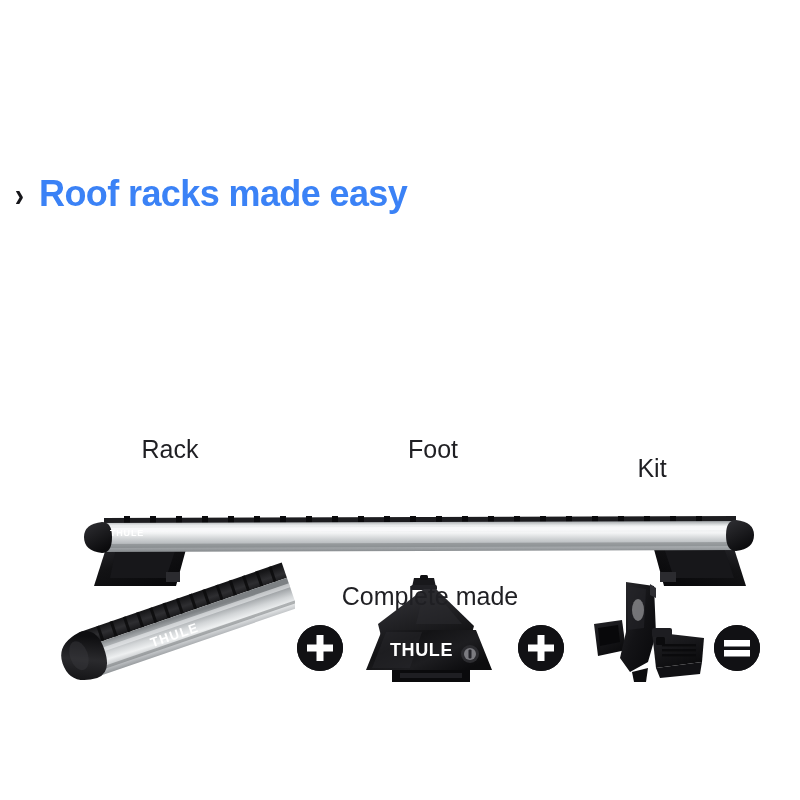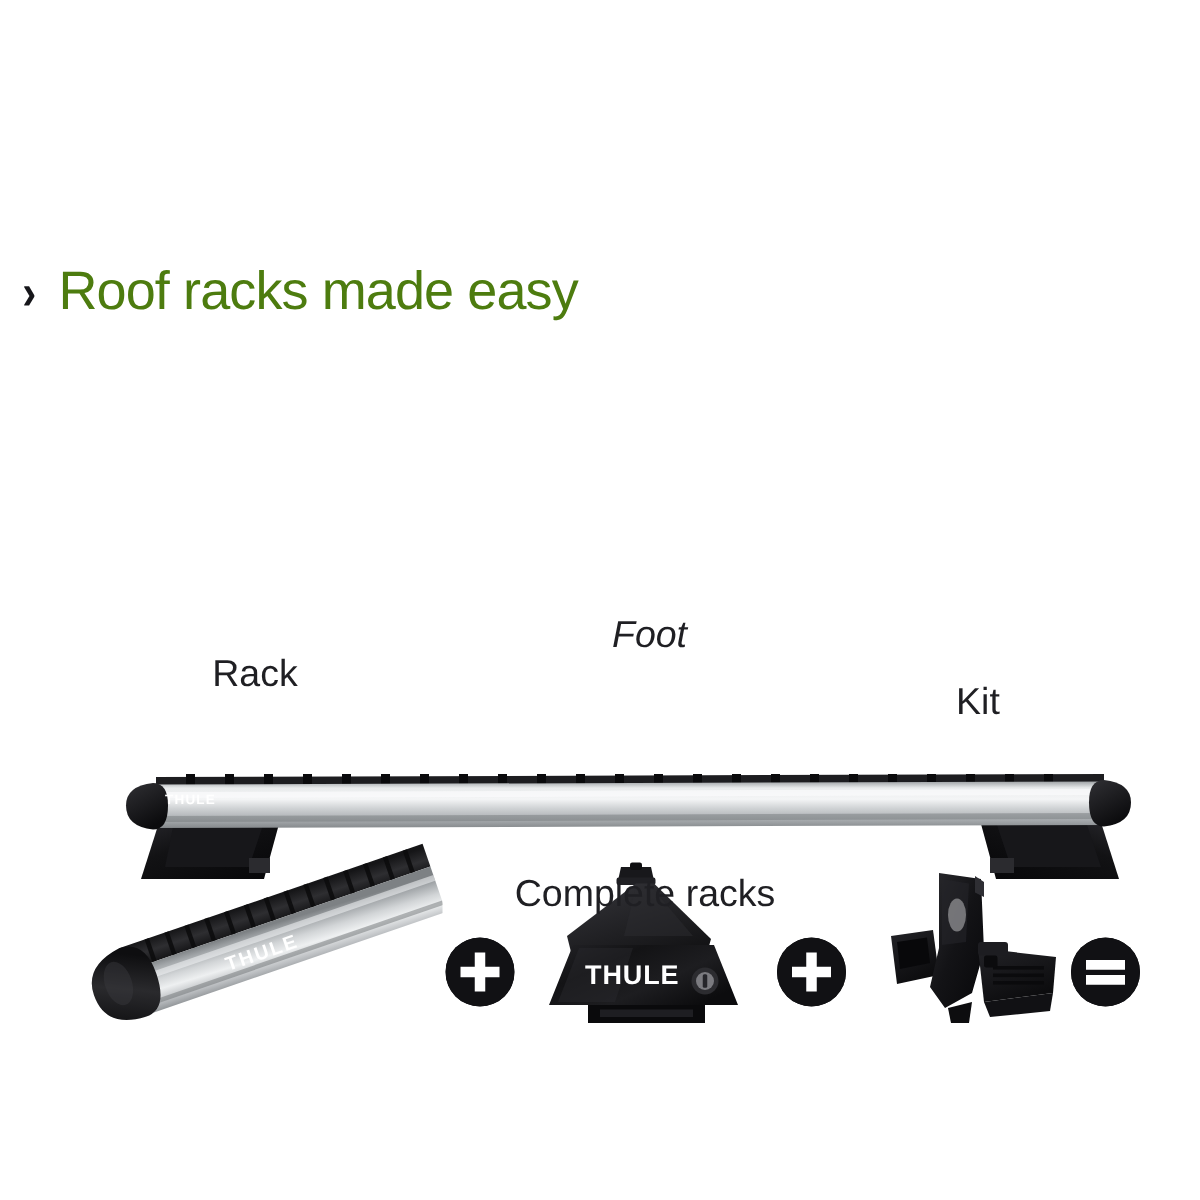--- a/index.html
+++ b/index.html
@@ -28,22 +28,22 @@
   .heading-chevron {
     font-size: 33px;
     font-weight: bold;
     color: #16161a;
     line-height: 1;
     transform: scaleX(0.85);
     display: inline-block;
   }
   .heading-text {
     font-size: 36px;
-    font-weight: normal;
-    color: #4d7c0f;
+    font-weight: bold;
+    color: #3b82f6;
     letter-spacing: -0.6px;
     line-height: 1;
     white-space: nowrap;
   }
 
   
   .equation-row {
     position: absolute;
     left: 0;
     top: 278px;
@@ -96,21 +96,21 @@
   .part-label {
     position: absolute;
     font-size: 25px;
     color: #1f1f23;
     font-weight: normal;
     text-align: center;
     line-height: 1;
     white-space: nowrap;
   }
   .label-rack { left: 100px; top: 437px; width: 140px; }
-  .label-foot { left: 368px; top: 411px; width: 130px; font-style: italic; }
+  .label-foot { left: 368px; top: 437px; width: 130px; }
   .label-kit  { left: 592px; top: 456px; width: 120px; }
 
   
   .complete-art {
     position: absolute;
     left: 80px;
     top: 498px;
     width: 680px;
     height: 90px;
   }
@@ -364,13 +364,13 @@
     <path d="M22,30 L660,28 L660,32 L22,34 Z" fill="#fbfbfc" opacity="0.7"></path>
     <path d="M22,46 L661,44 L661,48 L22,50 Z" fill="#6f7376" opacity="0.45"></path>
 
     <path d="M22,24 Q4,26 4,39 Q4,53 22,55 Q32,55 32,39 Q32,24 22,24 Z" fill="url(#cCap)"></path>
     <path d="M656,22 Q674,24 674,37 Q674,51 656,53 Q646,53 646,37 Q646,22 656,22 Z" fill="url(#cCap)"></path>
 
     <text class="thule-mark" x="30" y="38" font-size="9" letter-spacing="0.8">THULE</text>
   </svg>
 </div>
 
-<div class="complete-label">Complete racks</div>
+<div class="complete-label">Complete made</div>
 
 </body></html>

